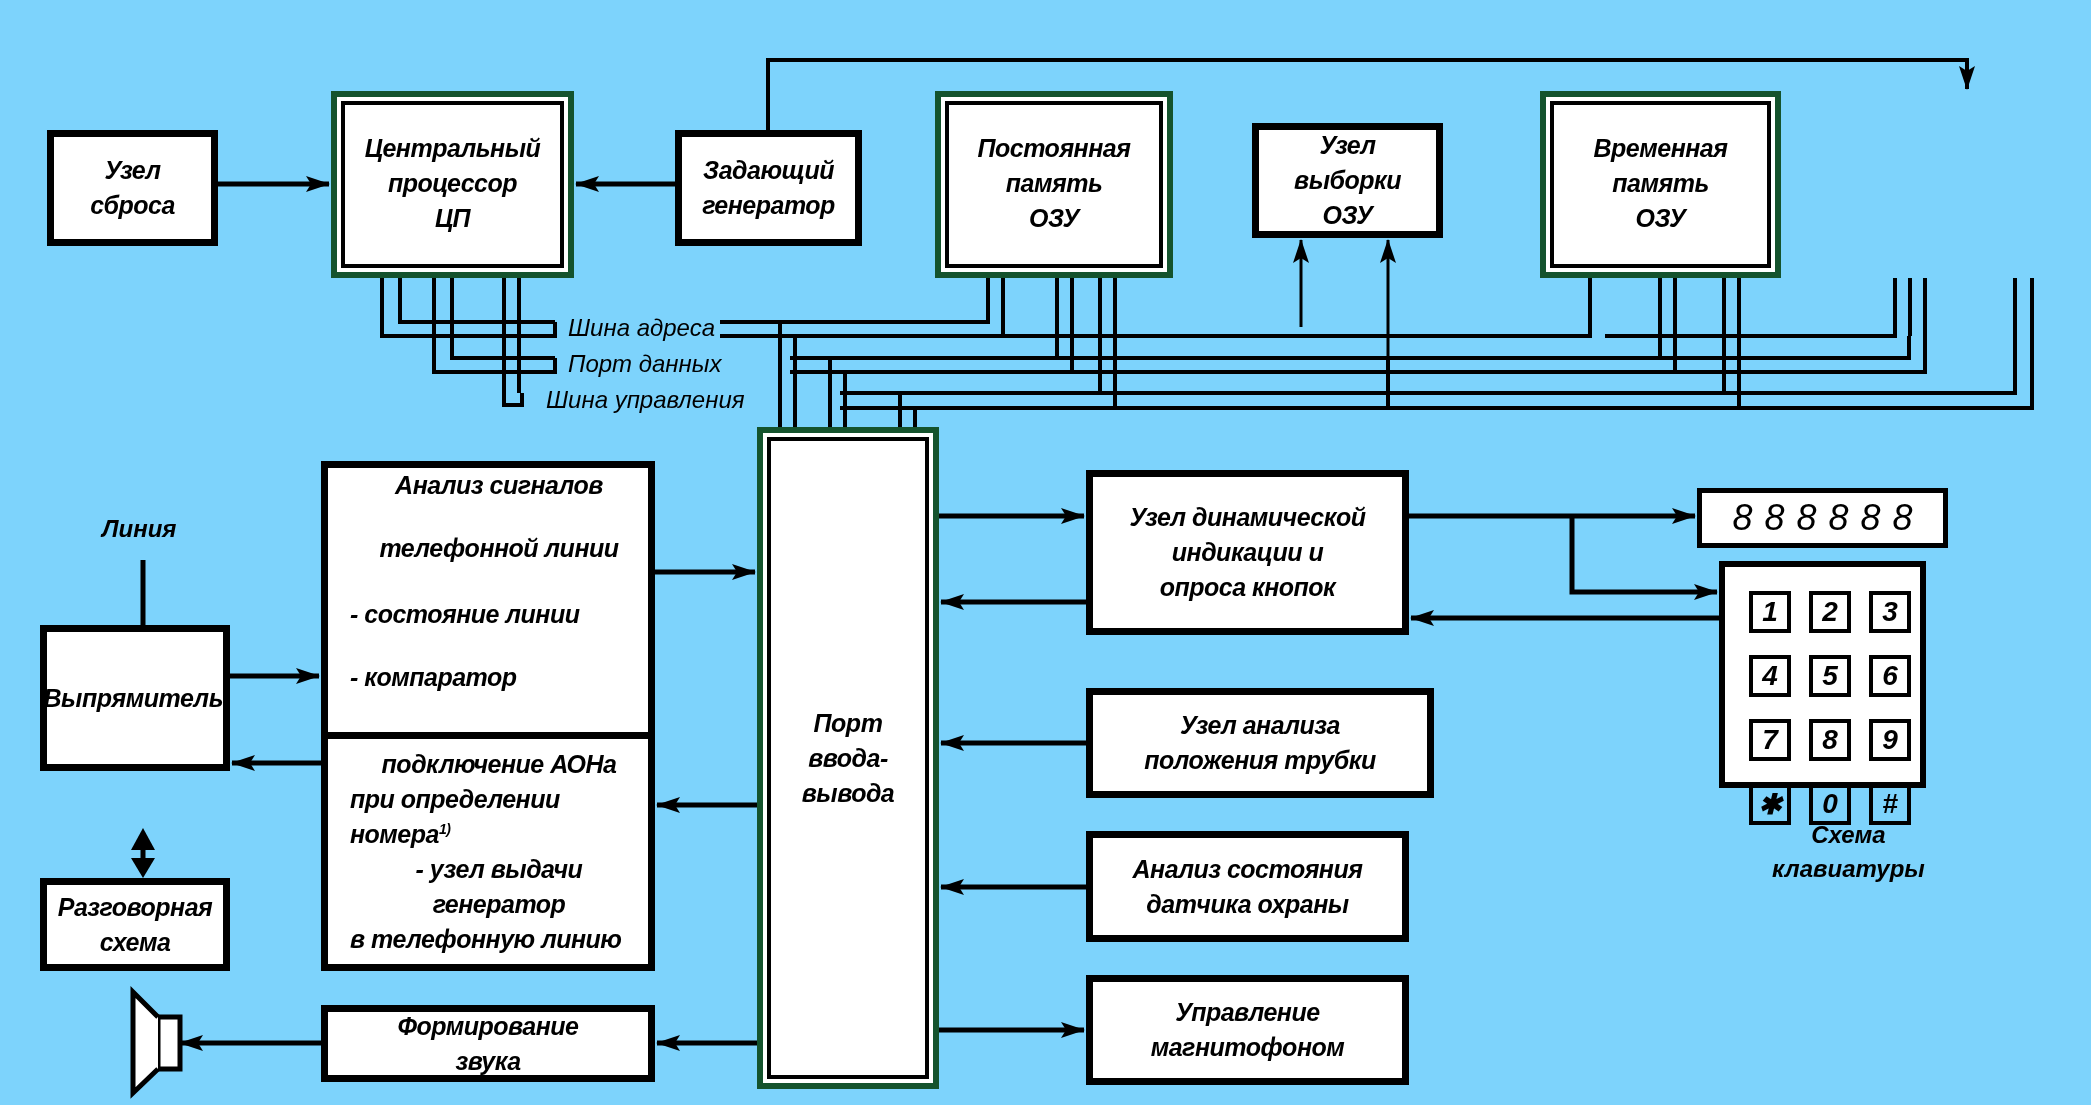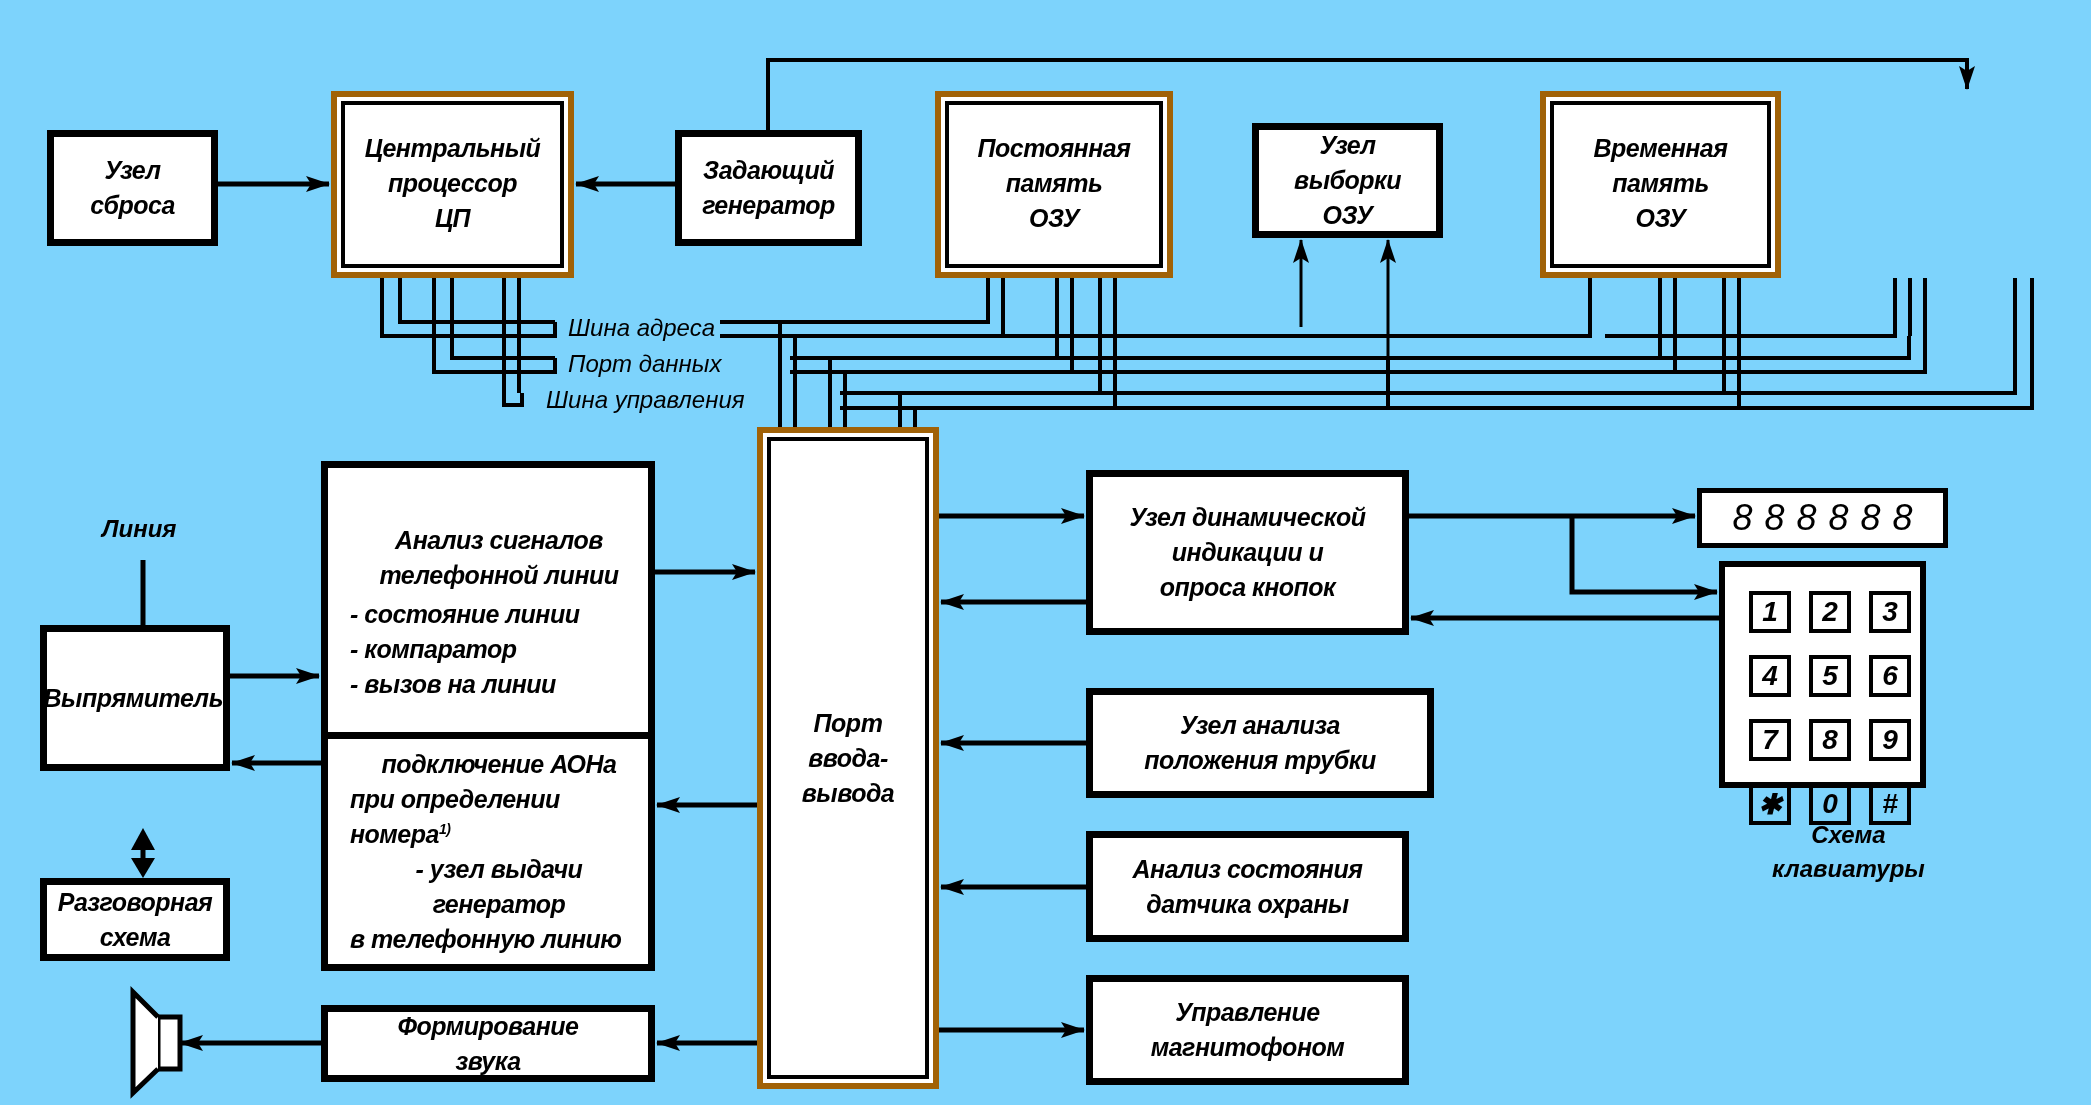--- a/index.html
+++ b/index.html
@@ -2,21 +2,21 @@
 <html><head>
 <meta charset="utf-8">
 <style>
   html, body { margin:0; padding:0; background:#ffffff; }
   #canvas { position:relative; width:2091px; height:1105px; background:#7dd3fc; overflow:hidden; }
   svg#wires { position:absolute; left:0; top:0; width:2091px; height:1105px; }
   .blk { position:absolute; box-sizing:border-box; border:7px solid #000; background:#fff;
          display:flex; flex-direction:column; align-items:center; justify-content:center; text-align:center;
          font-family:"Liberation Sans", sans-serif; font-style:italic; font-weight:bold; color:#000;
          font-size:25px; line-height:35px; letter-spacing:-0.5px; }
-  .dbl { border:6px solid #a16207; padding:4px; display:block; }
+  .dbl { border:6px solid #14532d; padding:4px; display:block; }
   .dbl > .inner { width:100%; height:100%; box-sizing:border-box; border:4px solid #000;
          display:flex; flex-direction:column; align-items:center; justify-content:center; }
   .dbl.top > .inner { justify-content:flex-start; padding-top:26px; }
   .list { align-items:flex-start; padding-left:22px; }
   .list .head { align-self:center; }
   .label { position:absolute; font-family:"Liberation Sans", sans-serif; font-style:italic; font-weight:bold;
            font-size:24px; color:#000; white-space:nowrap; text-align:center; line-height:34px; }
   .bus-label { font-size:24px; font-weight:normal; }
   .display { position:absolute; box-sizing:border-box; border:5px solid #000; background:#fff;
              display:flex; align-items:center; justify-content:center; gap:12px;
@@ -158,41 +158,41 @@
   <div class="blk dbl" style="left:757px;top:427px;width:182px;height:662px;">
     <div class="inner">
       <span>Порт</span>
       <span>ввода-</span>
       <span>вывода</span>
     </div>
   </div>
 
   <div class="label" style="left:102px;top:512px;">Линия</div>
 
-  <div class="blk list" style="left:321px;top:461px;width:334px;height:303px;">
+  <div class="blk list" style="left:321px;top:461px;width:334px;height:303px;justify-content:space-between;">
     <span class="head">Анализ сигналов</span>
     <span class="head" style="margin-bottom:4px;">телефонной линии</span>
     <span>- состояние линии</span>
     <span>- компаратор</span>
     <span>- вызов на линии</span>
   </div>
 
   <div class="blk" style="left:40px;top:625px;width:190px;height:146px;align-items:flex-end;">
     <span>Выпрямитель</span>
   </div>
 
   <div class="blk list" style="left:321px;top:732px;width:334px;height:239px;">
     <span class="head">подключение АОНа</span>
     <span>при определении</span>
     <span><span>номера</span><sup>1)</sup></span>
     <span>- узел выдачи генератор</span>
     <span>в телефонную линию</span>
   </div>
 
-  <div class="blk" style="left:40px;top:878px;width:190px;height:83px;">
+  <div class="blk" style="left:40px;top:878px;width:190px;height:93px;">
     <span>Разговорная</span>
     <span>схема</span>
   </div>
 
   <div class="blk" style="left:321px;top:1005px;width:334px;height:77px;">
     <span>Формирование</span>
     <span>звука</span>
   </div>
 
   <div class="blk" style="left:1086px;top:470px;width:323px;height:165px;">

